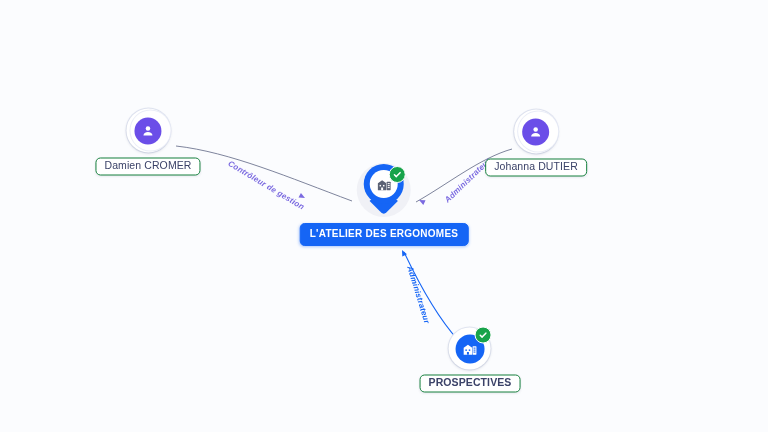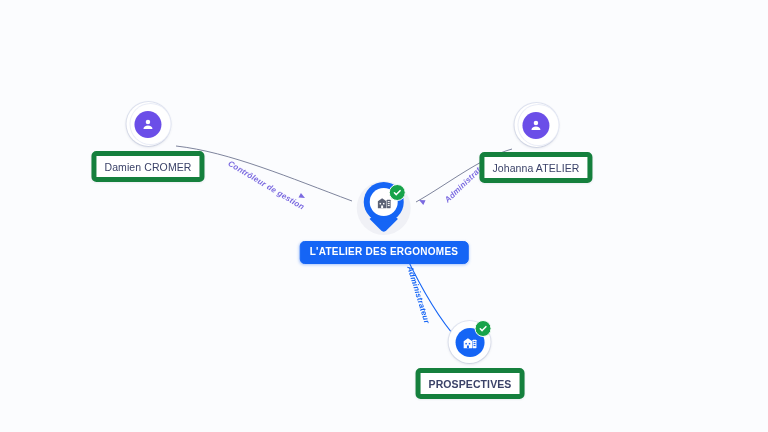--- a/index.html
+++ b/index.html
@@ -160,24 +160,24 @@
     display: flex;
     align-items: center;
     justify-content: center;
     z-index: 5;
   }
   .verified-badge svg { display: block; }
 
   
   .node-label {
     margin-top: 5px;
-    padding: 5px 8px 4px 8px;
+    padding: 0 8px 4px 8px;
     border-radius: 5px;
     background: #ffffff;
-    border: 5px solid #15803d;
+    border: 1px solid #15803d;
     box-shadow: 0 1px 2px rgba(40,48,90,0.07);
     font-size: 10.5px;
     line-height: 12px;
     color: #3b4268;
     white-space: nowrap;
     letter-spacing: 0.1px;
   }
   .node-label.selected {
     background: #1565f5;
     border: 1px solid #1565f5;
@@ -241,24 +241,24 @@
 
   <div class="node person-node" style="left:536px; top:143px;">
     <div class="halo">
       <div class="disc">
         <svg width="15" height="15" viewBox="0 0 24 24" aria-hidden="true">
           <circle cx="12" cy="8" r="3.6" fill="#ffffff"></circle>
           <path d="M4.8 19.2c0-3.6 3.2-5.8 7.2-5.8s7.2 2.2 7.2 5.8z" fill="#ffffff"></path>
         </svg>
       </div>
     </div>
-    <div class="node-label">Johanna ATELIER</div>
+    <div class="node-label">Johanna DUTIER</div>
   </div>
 
-  <div class="node pin-node" style="left:384px; top:222px;">
+  <div class="node pin-node" style="left:384px; top:204px;">
     <div class="pin-wrap">
       <div class="pin-glow"></div>
       <div class="pin-shape">
         <div class="pin-tip"></div>
         <div class="pin-body"></div>
         <div class="pin-hole">
           <svg width="17" height="17" viewBox="0 0 24 24" aria-hidden="true">
             <path d="M3 20V10.4l6-4.4 6 4.4V20z" fill="#5b6275"></path>
             <rect x="15.6" y="8.2" width="5.4" height="11.8" rx="0.6" fill="#5b6275"></rect>
             <rect x="16.9" y="10" width="2.8" height="1.5" fill="#ffffff"></rect>

